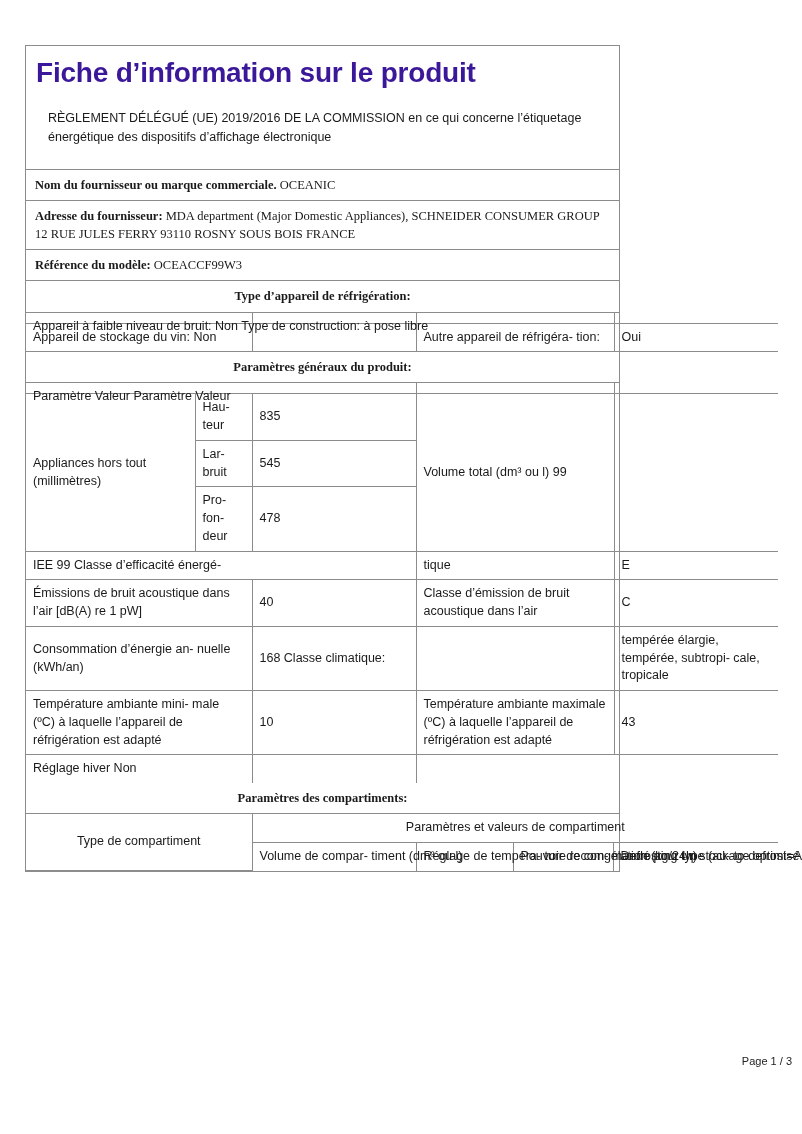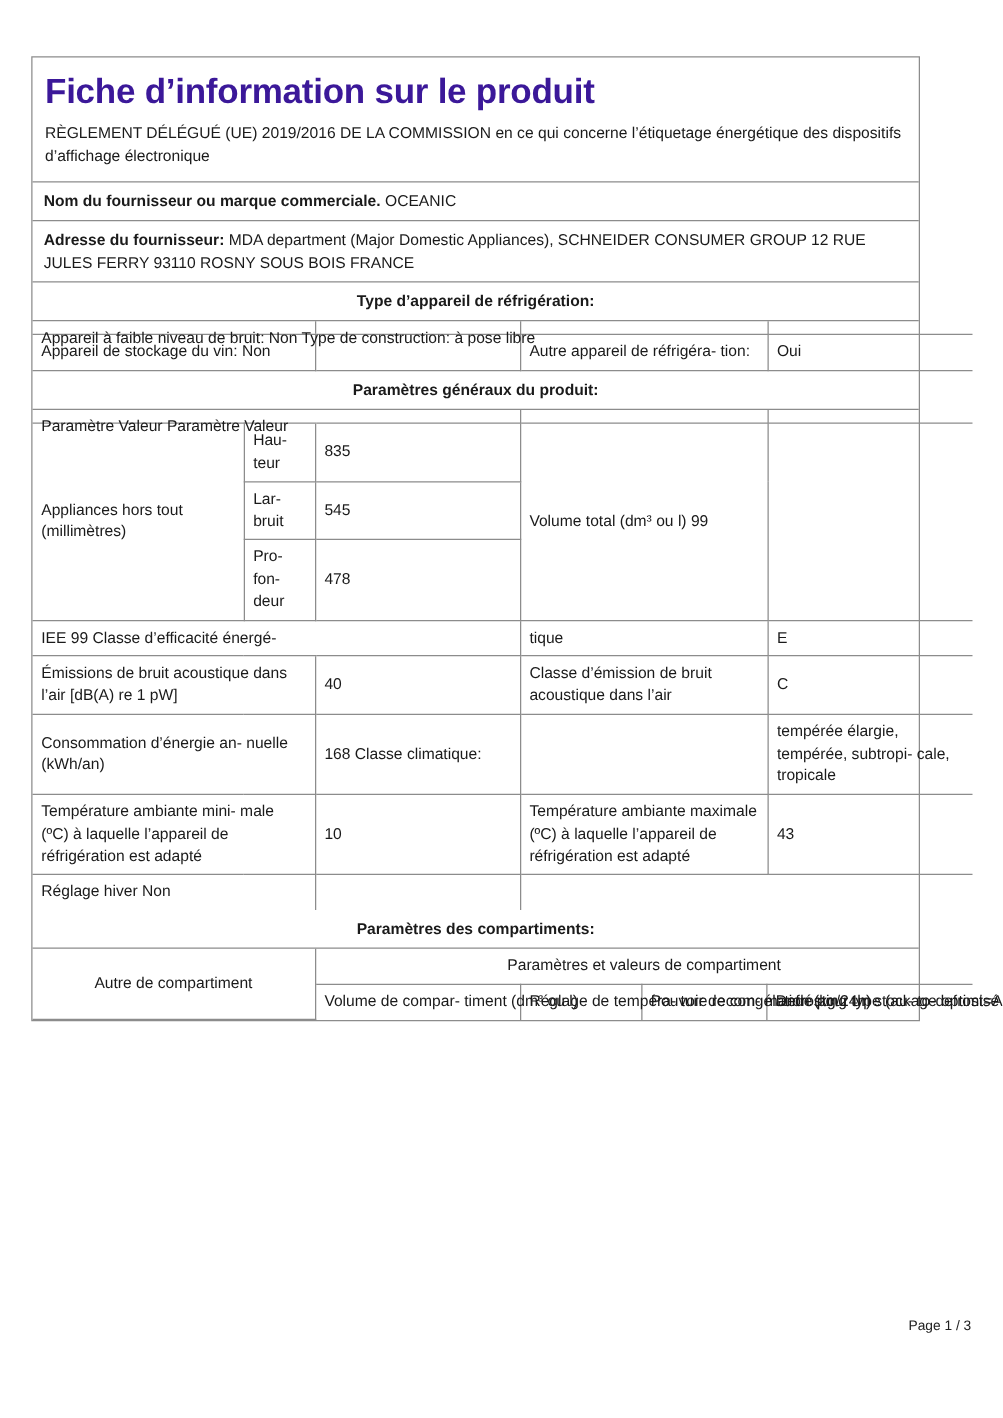--- a/index.html
+++ b/index.html
@@ -21,21 +21,21 @@
     left: 0; top: 0;
     width: 802px;
     height: 1134px;
   }
 
   
   .doc-frame {
     position: absolute;
     left: 25px;
     top: 45px;
-    width: 711px;   
+    width: 595px;   
     border: 1px solid #8c8c8c;
     box-sizing: border-box;
     background: #fff;
   }
 
   
   .title-row {
     padding: 12px 10px 2px 10px;
   }
   .doc-title {
@@ -46,29 +46,30 @@
     line-height: 1.05;
     margin: 0;
   }
   .subtitle-row {
     padding: 8px 10px 10px 10px;
     border-bottom: 1px solid #8c8c8c;
   }
   .doc-subtitle {
     font-size: 12.5px;
     line-height: 1.5;
-    margin: 0;
+    margin: 12px;
   }
 
   
   .band {
     border-bottom: 1px solid #8c8c8c;
     padding: 6px 9px;
     font-size: 12.5px;
     line-height: 1.45;
+    font-family: Liberation Serif, serif;
   }
   .band.b-bold { font-weight: bold; text-align: center; }
   .band .lbl { font-weight: bold; }
   .band .val { font-weight: normal; }
 
   
   table.grid {
     border-collapse: collapse;
     width: 100%;
     table-layout: fixed;
@@ -131,21 +132,21 @@
     white-space: normal;
     word-break: break-word;
     hyphens: manual;
     line-height: 1.5;
     vertical-align: middle;
   }
 
   
   .footer {
     position: absolute;
-    right: 25px;
+    right: 10px;
     top: 1055px;
     font-size: 11px;
     color: #222;
   }
 </style>
 </head>
 <body>
 
 <div class="page">
 
@@ -162,20 +163,24 @@
     <div class="band">
       <span class="lbl">Nom du fournisseur ou marque commerciale.</span>
       <span class="val">OCEANIC</span>
     </div>
 
     <div class="band">
       <span class="lbl">Adresse du fournisseur:</span>
       <span class="val">MDA department (Major Domestic Appliances), SCHNEIDER CONSUMER GROUP 12 RUE JULES FERRY 93110 ROSNY SOUS BOIS FRANCE</span>
     </div>
 
+    <div class="band">
+      <span class="lbl">Référence du modèle:</span>
+      <span class="val">OCEACCF99W3</span>
+    </div>
 
     <div class="band b-bold">Type d’appareil de réfrigération:</div>
 
     <table class="grid">
       <colgroup>
         <col class="c1">
           <col class="c2">
           <col class="c3">
           <col class="c4">
       </colgroup>
@@ -287,21 +292,21 @@
     <table class="grid">
       <colgroup>
         <col class="k1">
           <col class="k2">
           <col class="k3">
           <col class="k4">
           <col class="k5">
       </colgroup>
       <tbody>
         <tr>
-          <td class="nb-l nb-t" rowspan="2" style="text-align:center;">Autre de compartiment</td>
+          <td class="nb-l nb-t" rowspan="2" style="text-align:center;">Type de compartiment</td>
           <td class="nb-t nb-r comp-head-center" colspan="4">Paramètres et valeurs de compartiment</td>
         </tr>
         <tr>
           <td class="comp-narrow nb-b">Volume de compar-
 timent (dm³ ou l)</td>
           <td class="comp-narrow nb-b">Réglage de tempéra-
 ture recom-
 mandé pour un stockage optimisé des denrées alimen-
 taires (ºC)</td>
           <td class="comp-narrow nb-b">Pouvoir de congélation (kg/24h)</td>

